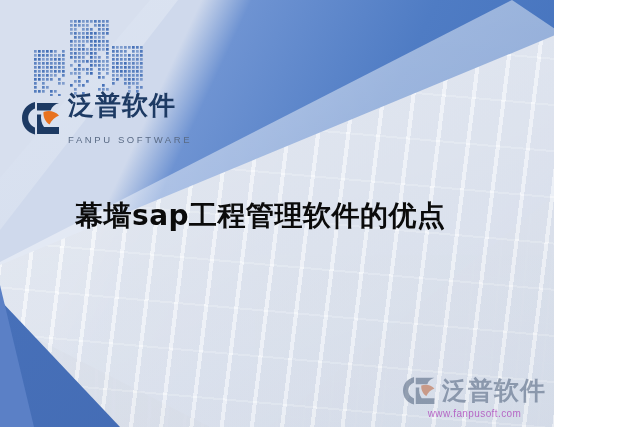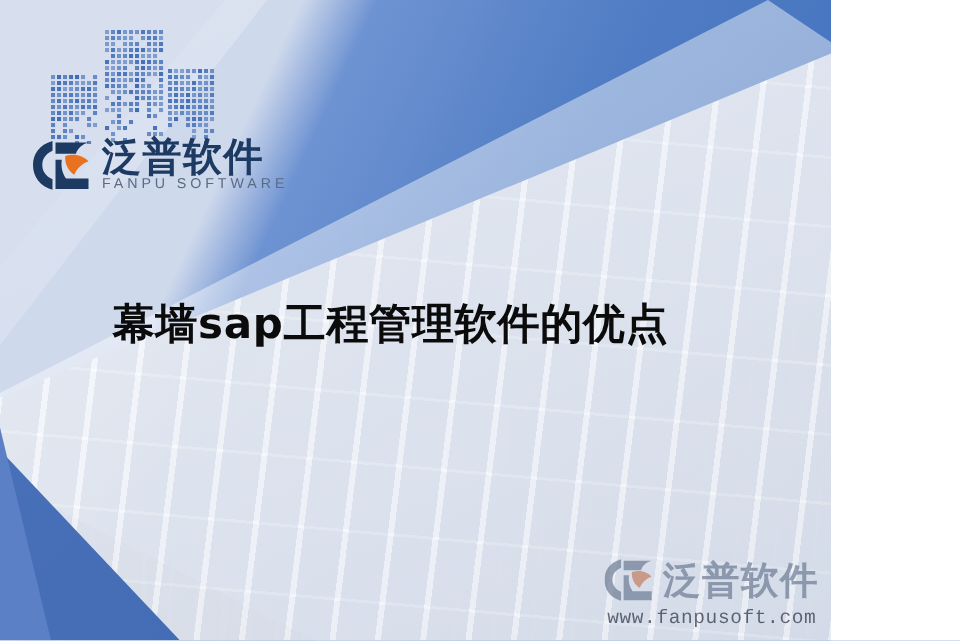--- a/index.html
+++ b/index.html
@@ -103,21 +103,21 @@
 
   
   .logo{position:absolute;left:22px;top:92px;display:flex;align-items:center;gap:6px;}
   .logo-mark{width:40px;height:34px;flex:none;}
   .logo-text{display:flex;flex-direction:column;line-height:1;}
   .logo-cn{
     font-size:26px;font-weight:700;color:#1d3a63;letter-spacing:1px;
     font-family:"DejaVu Sans","Liberation Sans",sans-serif;
   }
   .logo-en{
-    font-size:9.5px;color:#5a6b85;letter-spacing:2.6px;margin-top:0;
+    font-size:9.5px;color:#5a6b85;letter-spacing:2.6px;margin-top:17px;
     font-family:"Liberation Sans",sans-serif;
   }
 
   
   .headline{
     position:absolute;left:75px;top:197px;
     font-size:28px;font-weight:700;color:#0b0b0b;
     letter-spacing:.5px;white-space:nowrap;
     font-family:"DejaVu Sans","Liberation Sans",sans-serif;
   }
@@ -128,22 +128,22 @@
     display:flex;flex-direction:column;align-items:center;
     opacity:.62;
   }
   .wm-row{display:flex;align-items:center;gap:5px;}
   .wm-mark{width:34px;height:29px;flex:none;}
   .wm-cn{
     font-size:25px;font-weight:700;color:#5d6e88;letter-spacing:1px;
     font-family:"DejaVu Sans","Liberation Sans",sans-serif;
   }
   .wm-url{
-    font-size:13px;color:#0f172a;letter-spacing:.4px;margin-top:1px;
-    font-family:Liberation Mono, monospace;
+    font-size:10px;color:#a21caf;letter-spacing:.4px;margin-top:1px;
+    font-family:Liberation Sans, sans-serif;
   }
 </style>
 </head>
 <body>
 
 <div id="banner">
 
   <div class="layer sky"></div>
   <div class="layer sky-wedge"></div>
   <div class="layer tower-right"></div>

